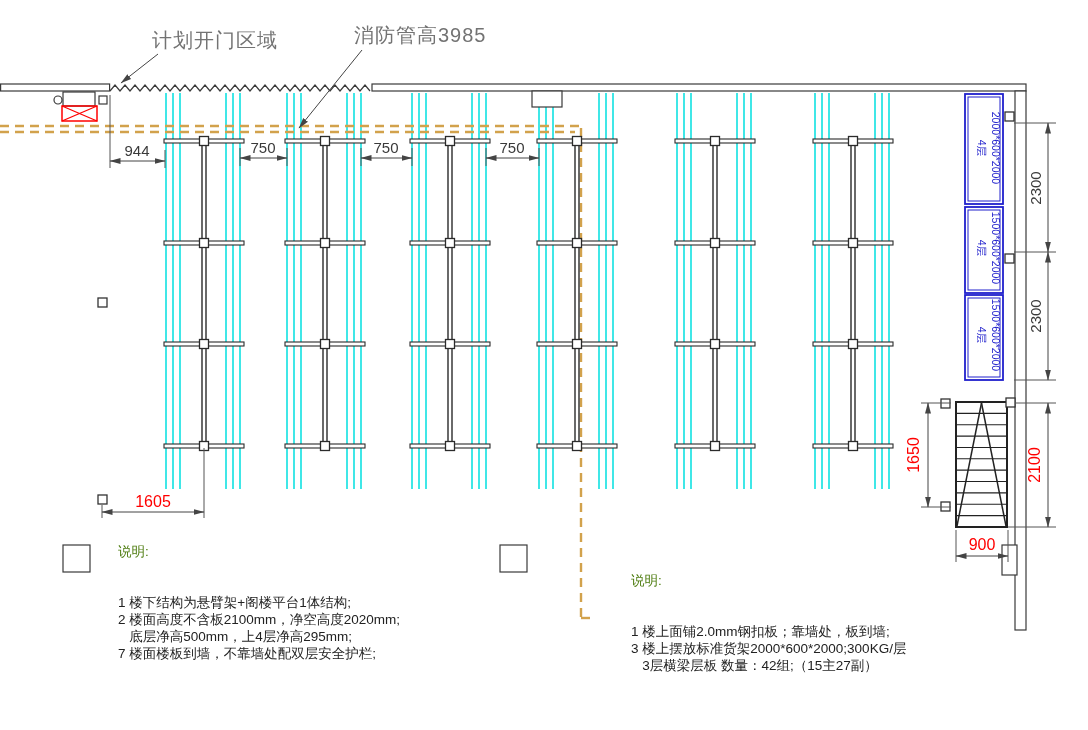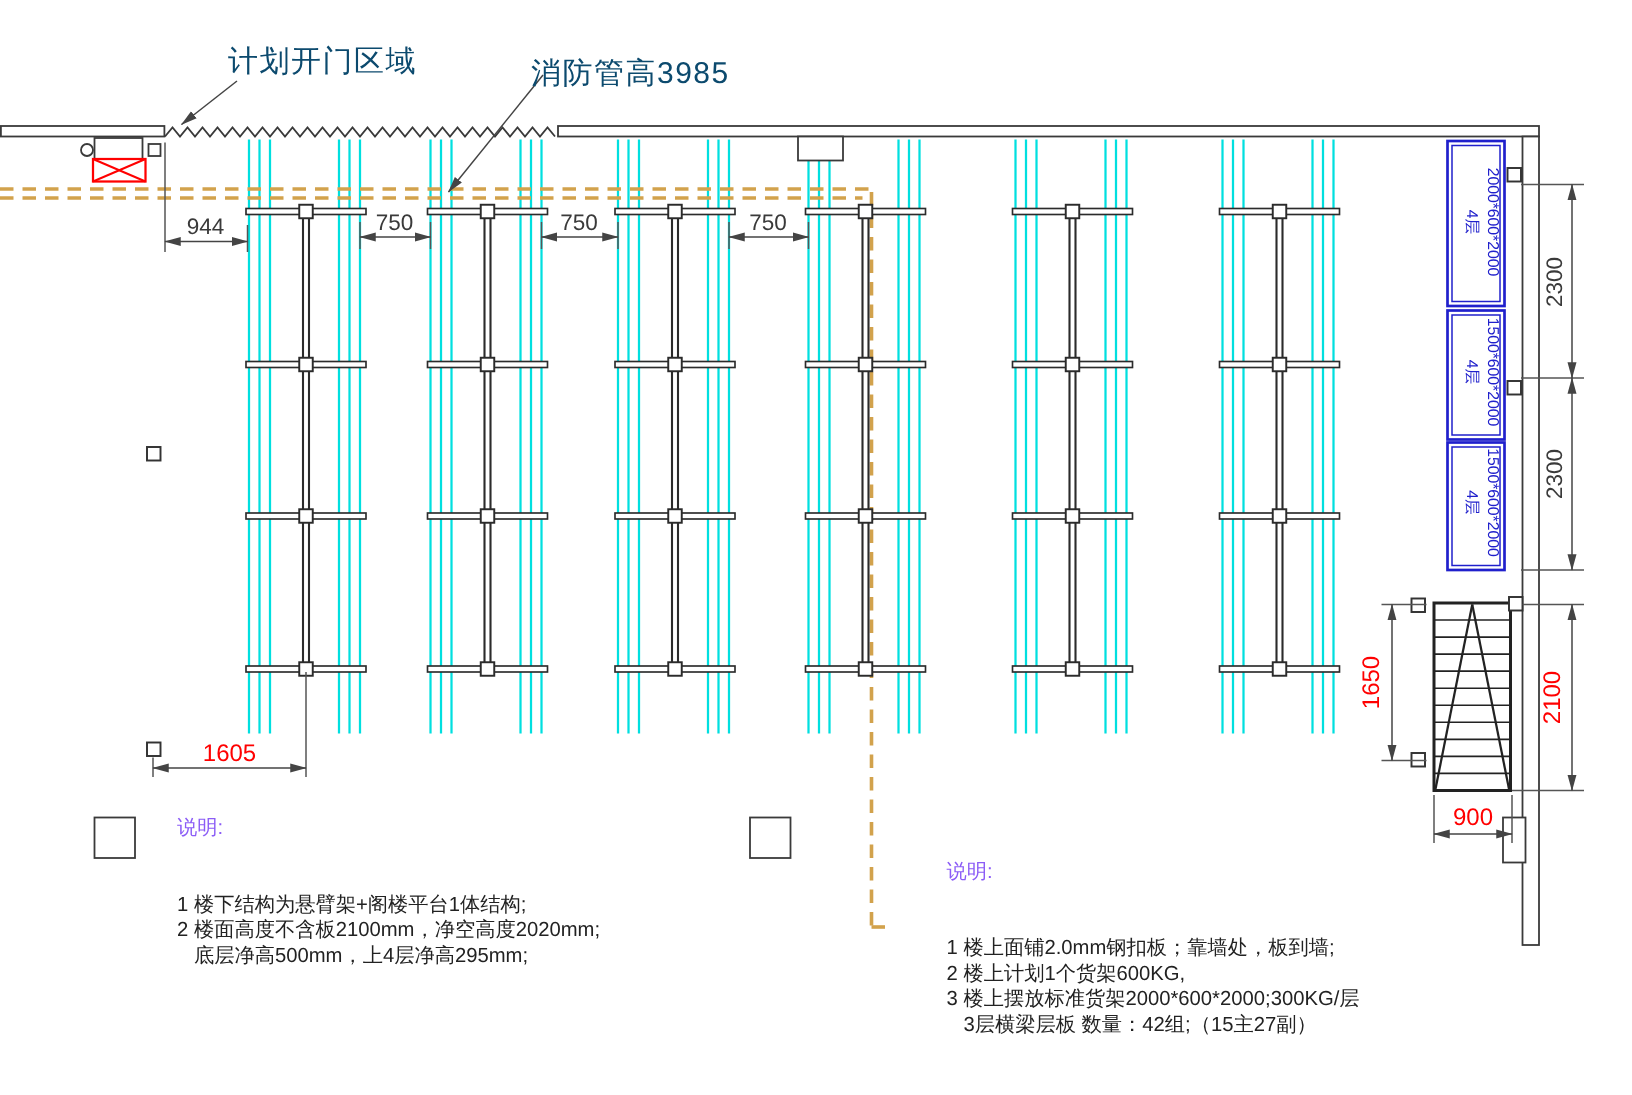--- a/index.html
+++ b/index.html
@@ -1,21 +1,21 @@
 <!DOCTYPE html>
 <html><head>
 <meta charset="utf-8">
 <style>
   html,body{margin:0;padding:0;background:#fff}
   .canvas{position:relative;width:1088px;height:730px;background:#ffffff;overflow:hidden;
           font-family:"Liberation Sans","DejaVu Sans",sans-serif}
   .canvas svg{position:absolute;left:0;top:0}
-  .label{position:absolute;color:#0c4a6e;font-size:20px;letter-spacing:1px;white-space:pre}
+  .label{position:absolute;color:#737373;font-size:20px;letter-spacing:1px;white-space:pre}
   .notes{position:absolute;color:#222;font-size:13.5px;line-height:17px;white-space:pre}
-  .notes .nt{color:#8b5cf6}
+  .notes .nt{color:#4d7c0f}
   svg text{font-family:"Liberation Sans","DejaVu Sans",sans-serif}
   svg text.dim{font-size:15px;fill:#3a3a3a}
   svg text.dimred{font-size:16px;fill:#ff0000}
   svg text.boxlbl{font-size:10.5px;fill:#2020cc}
 </style>
 </head>
 <body>
 
 <div class="canvas">
 
@@ -225,23 +225,23 @@
 
     <text class="boxlbl" x="992" y="148" text-anchor="middle" transform="rotate(90 992 148)">2000*600*2000</text>
     <text class="boxlbl" x="978" y="148" text-anchor="middle" transform="rotate(90 978 148)">4层</text>
     <text class="boxlbl" x="992" y="248" text-anchor="middle" transform="rotate(90 992 248)">1500*600*2000</text>
     <text class="boxlbl" x="978" y="248" text-anchor="middle" transform="rotate(90 978 248)">4层</text>
     <text class="boxlbl" x="992" y="335" text-anchor="middle" transform="rotate(90 992 335)">1500*600*2000</text>
     <text class="boxlbl" x="978" y="335" text-anchor="middle" transform="rotate(90 978 335)">4层</text>
   </svg>
 
   <div class="label" style="left:152px;top:27px">计划开门区域</div>
-  <div class="label" style="left:354px;top:35px">消防管高3985</div>
+  <div class="label" style="left:354px;top:22px">消防管高3985</div>
 
   <div class="notes" style="left:118px;top:509px">
     <div class="nt">说明:</div>
-    <div id="nl-lines"><div>1 楼下结构为悬臂架+阁楼平台1体结构;</div><div>2 楼面高度不含板2100mm，净空高度2020mm;</div><div>   底层净高500mm，上4层净高295mm;</div></div>
+    <div id="nl-lines"><div>1 楼下结构为悬臂架+阁楼平台1体结构;</div><div>2 楼面高度不含板2100mm，净空高度2020mm;</div><div>   底层净高500mm，上4层净高295mm;</div><div>7 楼面楼板到墙，不靠墙处配双层安全护栏;</div></div>
   </div>
   <div class="notes" style="left:631px;top:538px">
     <div class="nt">说明:</div>
-    <div id="nr-lines"><div>1 楼上面铺2.0mm钢扣板；靠墙处，板到墙;</div><div>2 楼上计划1个货架600KG,</div><div>3 楼上摆放标准货架2000*600*2000;300KG/层</div><div>   3层横梁层板 数量：42组;（15主27副）</div></div>
+    <div id="nr-lines"><div>1 楼上面铺2.0mm钢扣板；靠墙处，板到墙;</div><div>3 楼上摆放标准货架2000*600*2000;300KG/层</div><div>   3层横梁层板 数量：42组;（15主27副）</div></div>
   </div>
 </div>
 
 </body></html>

